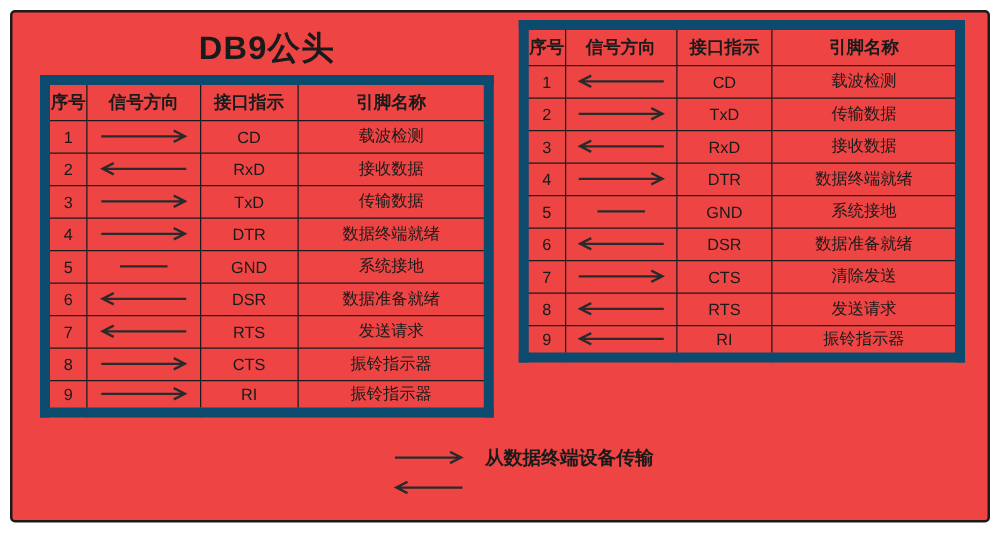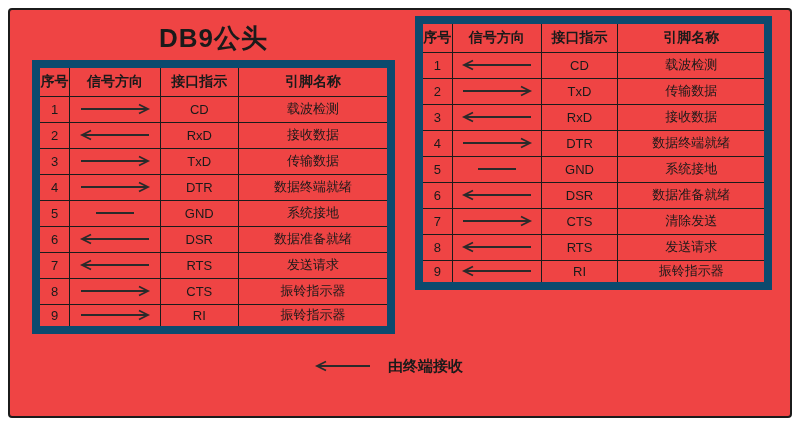--- a/index.html
+++ b/index.html
@@ -304,20 +304,27 @@
     <td class="name-cell">振铃指示器</td>
   </tr>
         </tbody>
     </table>
   </section>
 
   <div class="legend">
       <div class="legend-row">
     <span class="legend-arrow">
           <svg width="58" height="12" viewBox="0 0 58 12">
+            <path d="M2 6 H54 M46 1.5 L55 6 L46 10.5" stroke="#2a2a2a" stroke-width="1.8" fill="none"></path>
+          </svg>
+        </span>
+    <span class="legend-label">从数据终端设备传输</span>
+  </div>
+      <div class="legend-row">
+    <span class="legend-arrow">
+          <svg width="58" height="12" viewBox="0 0 58 12">
             <path d="M56 6 H4 M12 1.5 L3 6 L12 10.5" stroke="#2a2a2a" stroke-width="1.8" fill="none"></path>
           </svg>
         </span>
-    <span class="legend-label">由终端接收</span>
   </div>
     </div>
 
 </div>
 
 </body></html>

